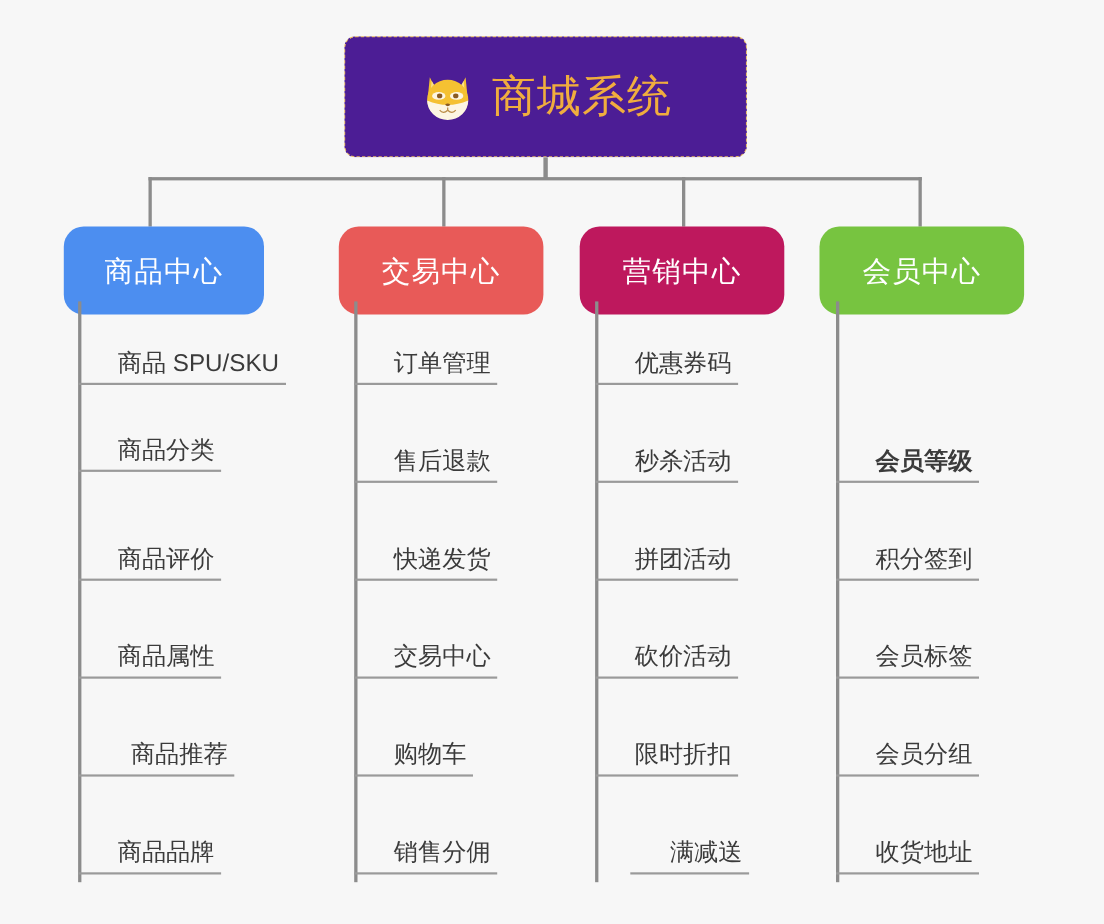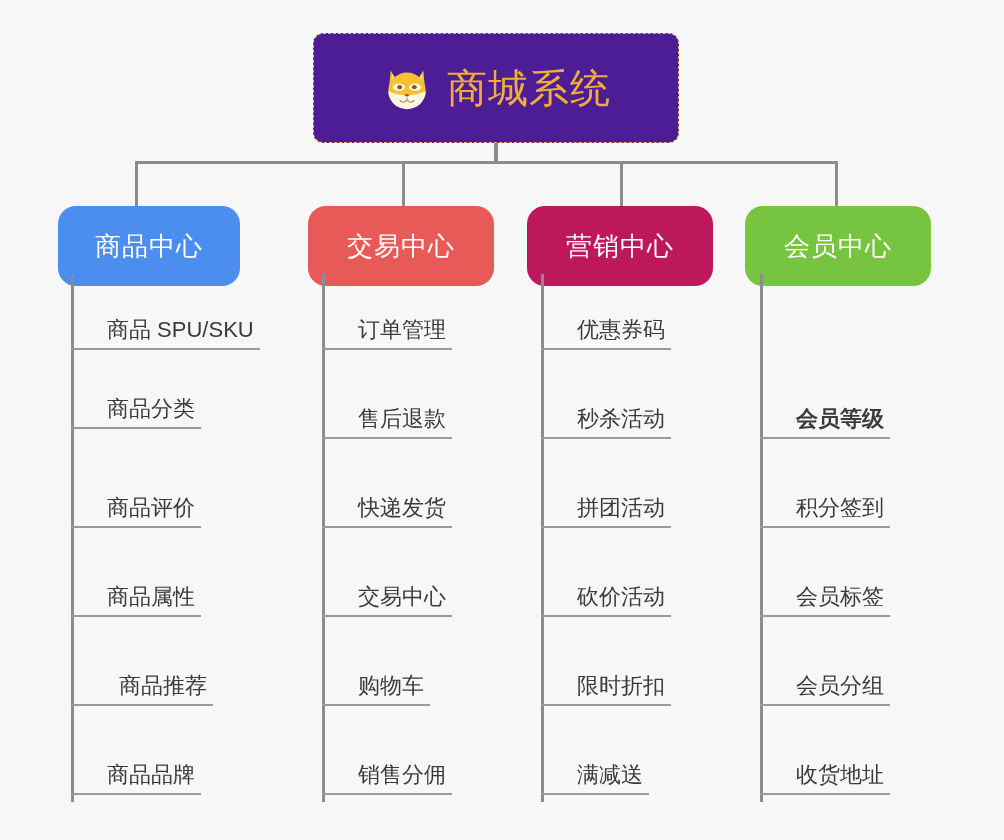--- a/index.html
+++ b/index.html
@@ -190,21 +190,21 @@
   </div>
   <div class="leaf" style="left:541px; top:488px;">
     <span class="leaf-label" style="color: rgb(59, 59, 59); border-bottom-color: rgb(154, 154, 154);">拼团活动</span>
   </div>
   <div class="leaf" style="left:541px; top:577px;">
     <span class="leaf-label" style="color: rgb(59, 59, 59); border-bottom-color: rgb(154, 154, 154);">砍价活动</span>
   </div>
   <div class="leaf" style="left:541px; top:666px;">
     <span class="leaf-label" style="color: rgb(59, 59, 59); border-bottom-color: rgb(154, 154, 154);">限时折扣</span>
   </div>
-  <div class="leaf" style="left:541px; top:755px;">
+  <div class="leaf" style="left:541px; top:755px;padding-left:32px;">
     <span class="leaf-label" style="color: rgb(59, 59, 59); border-bottom-color: rgb(154, 154, 154);">满减送</span>
   </div>
 
   <div class="cat-header" style="left: 745px; top: 206px; width: 186px; background: rgb(119, 196, 64);">
     <span>会员中心</span>
   </div>
   <div class="spine" style="left: 760px; top: 274px; height: 528px; background: rgb(140, 140, 140);"></div>
   <div class="leaf" style="left:760px; top:399px;">
     <span class="leaf-label" style="color: rgb(59, 59, 59); border-bottom-color: rgb(154, 154, 154); font-weight: bold;">会员等级</span>
   </div>

